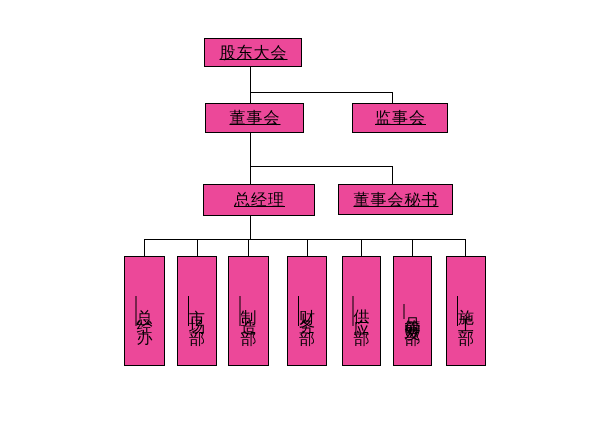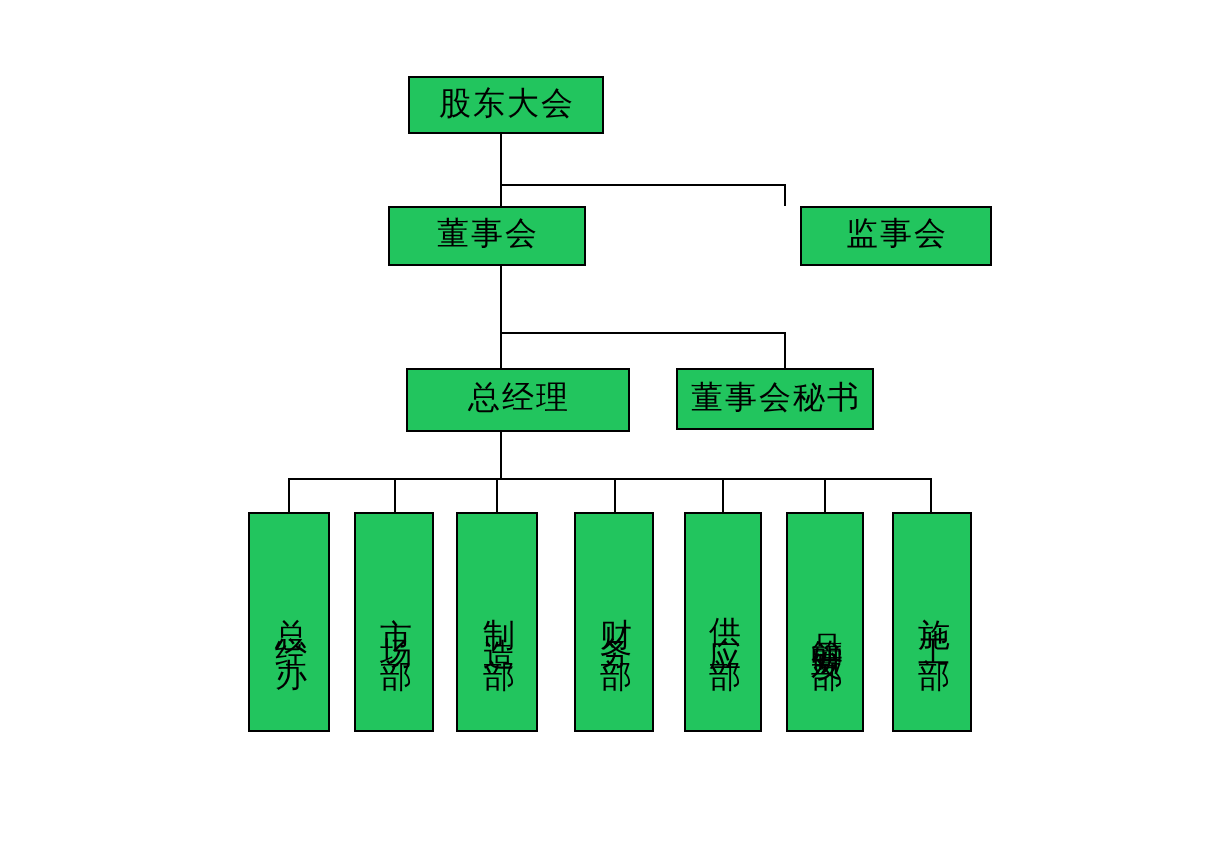--- a/index.html
+++ b/index.html
@@ -9,50 +9,51 @@
     width: 612px;
     height: 425px;
     background: #ffffff;
     font-family: "Liberation Serif", serif;
     color: #000000;
     overflow: hidden;
   }
   .node {
     position: absolute;
     border: 1px solid #000000;
-    background: #22c55e;
+    background: #ec4899;
     display: flex;
     align-items: center;
     justify-content: center;
     font-size: 16px;
     line-height: 1;
     white-space: nowrap;
+    text-decoration: underline;
   }
   .node.horiz { letter-spacing: 1px; padding-left: 1px; }
   .node.vert {
     writing-mode: vertical-rl;
     text-orientation: upright;
     letter-spacing: 10px;
     white-space: normal;
   }
   .node.vert.compact { letter-spacing: 3px; }
   .line { position: absolute; background: #000000; }
 </style>
 </head>
 <body>
 
 <div class="canvas">
 
   <div class="node horiz" style="left:204px; top:38px; width:98px; height:29px;">股东大会</div>
 
-  <div class="node horiz" style="left:194px; top:103px; width:99px; height:30px;">董事会</div>
-  <div class="node horiz" style="left:352px; top:103px; width:96px; height:30px;margin-left:48px;">监事会</div>
+  <div class="node horiz" style="left:205px; top:103px; width:99px; height:30px;">董事会</div>
+  <div class="node horiz" style="left:352px; top:103px; width:96px; height:30px;">监事会</div>
 
   <div class="node horiz" style="left:203px; top:184px; width:112px; height:32px;">总经理</div>
-  <div class="node horiz" style="left:338px; top:184px; width:99px; height:31px;">董事会秘书</div>
+  <div class="node horiz" style="left:338px; top:184px; width:115px; height:31px;">董事会秘书</div>
 
   <div class="node vert" style="left:124px; top:256px; width:41px; height:110px;">总经办</div>
   <div class="node vert" style="left:177px; top:256px; width:40px; height:110px;">市场部</div>
   <div class="node vert" style="left:228px; top:256px; width:41px; height:110px;">制造部</div>
   <div class="node vert" style="left:287px; top:256px; width:40px; height:110px;">财务部</div>
   <div class="node vert" style="left:342px; top:256px; width:39px; height:110px;">供应部</div>
   <div class="node vert compact" style="left:393px; top:256px; width:39px; height:110px;">品管研发部</div>
   <div class="node vert" style="left:446px; top:256px; width:40px; height:110px;">施工部</div>
 
   <div class="line" style="left:250px; top:67px;  width:1px;   height:36px;"></div>

